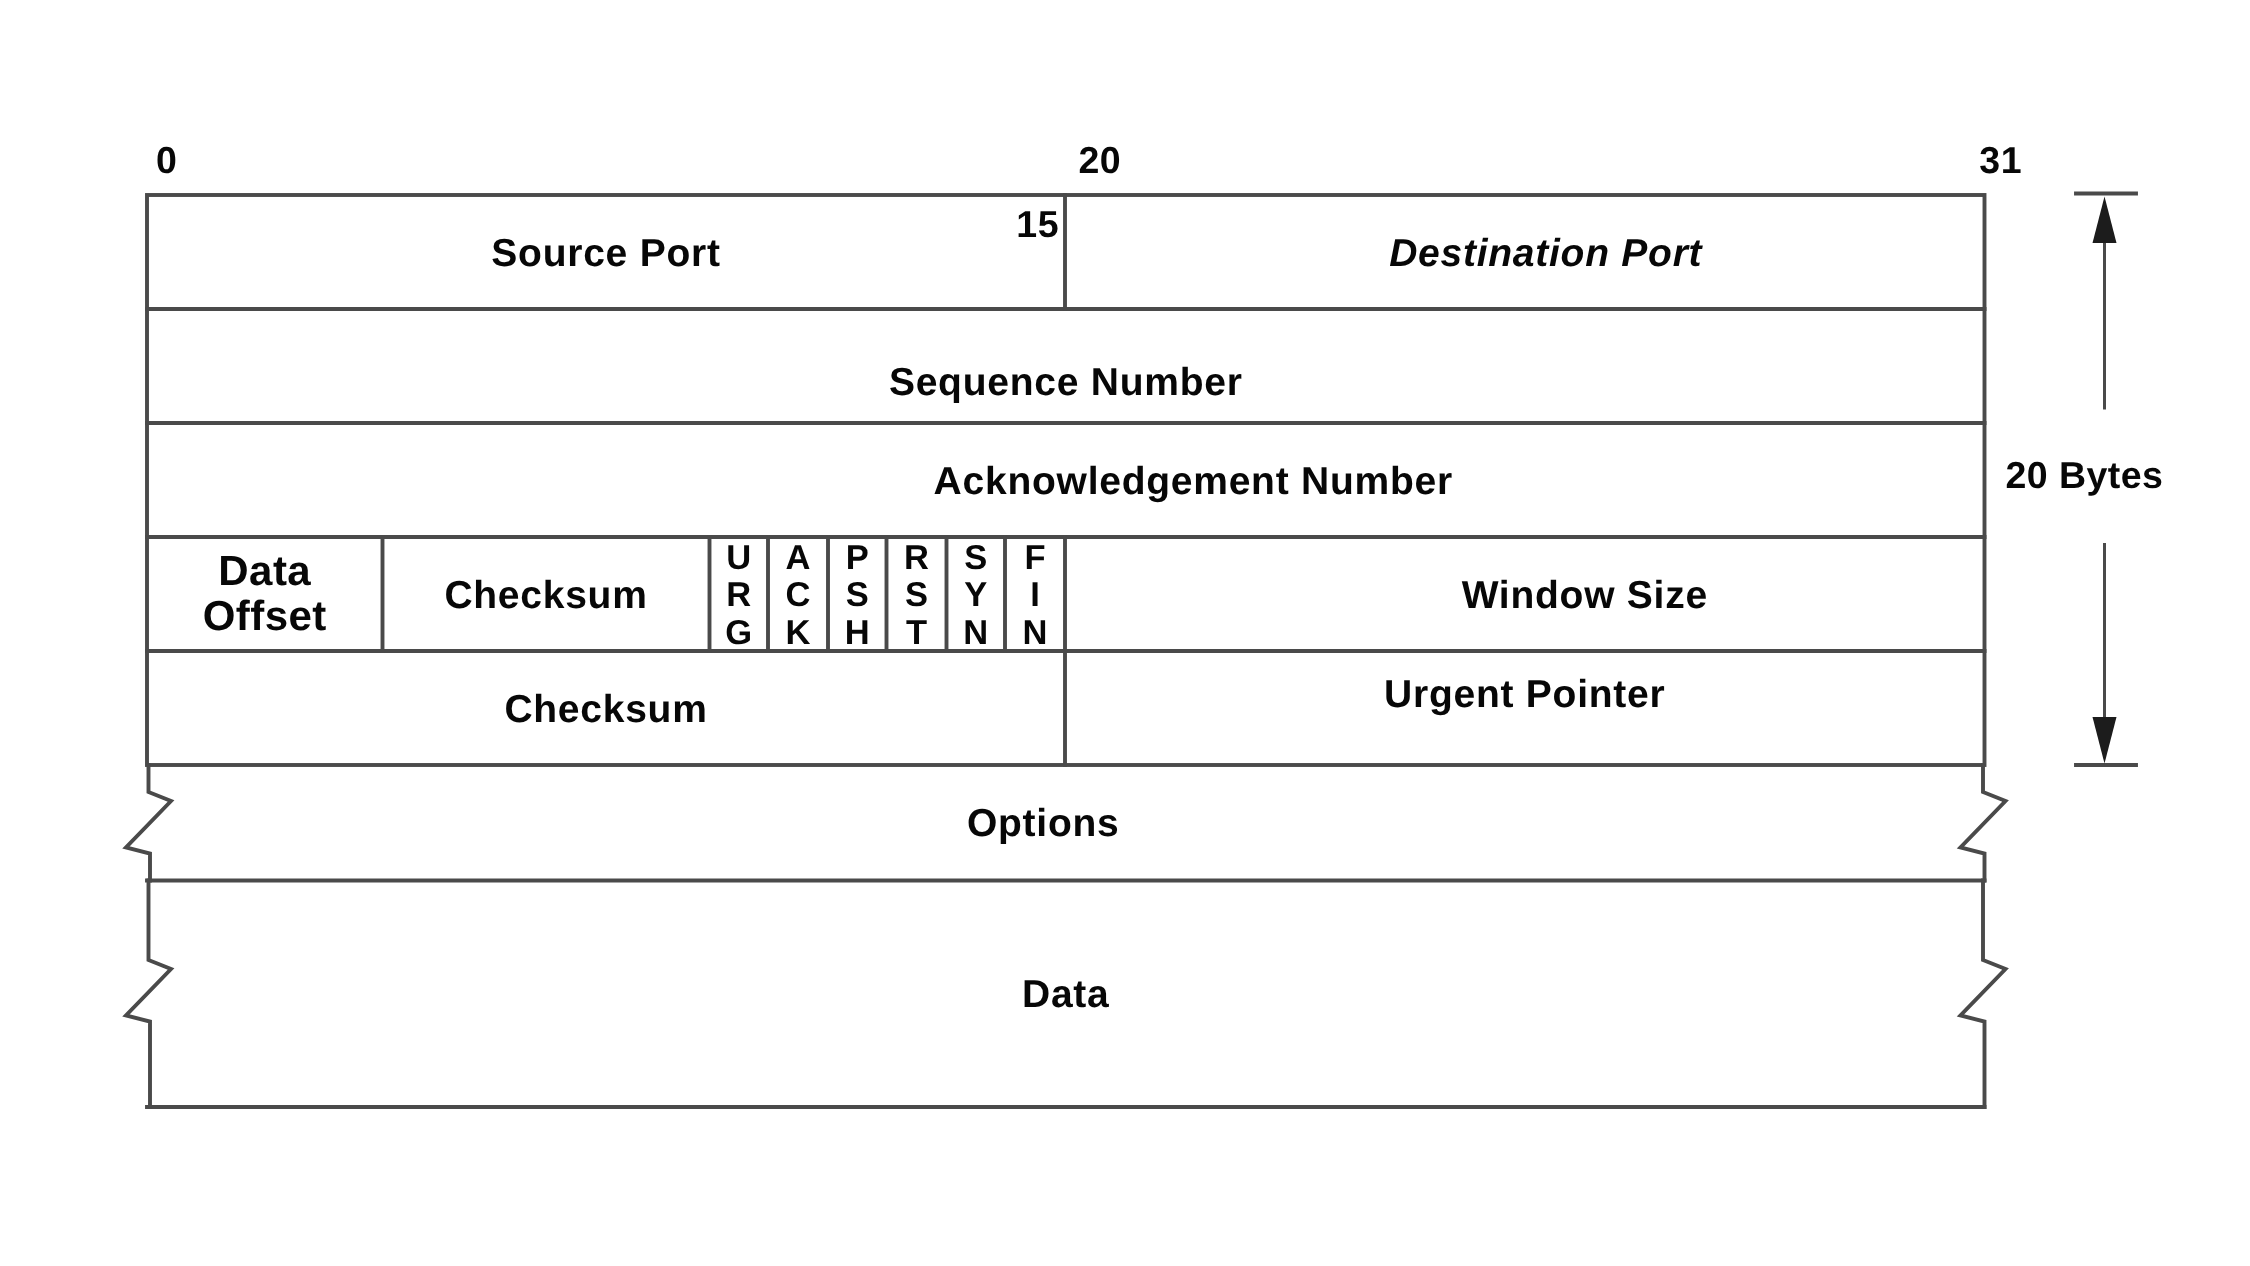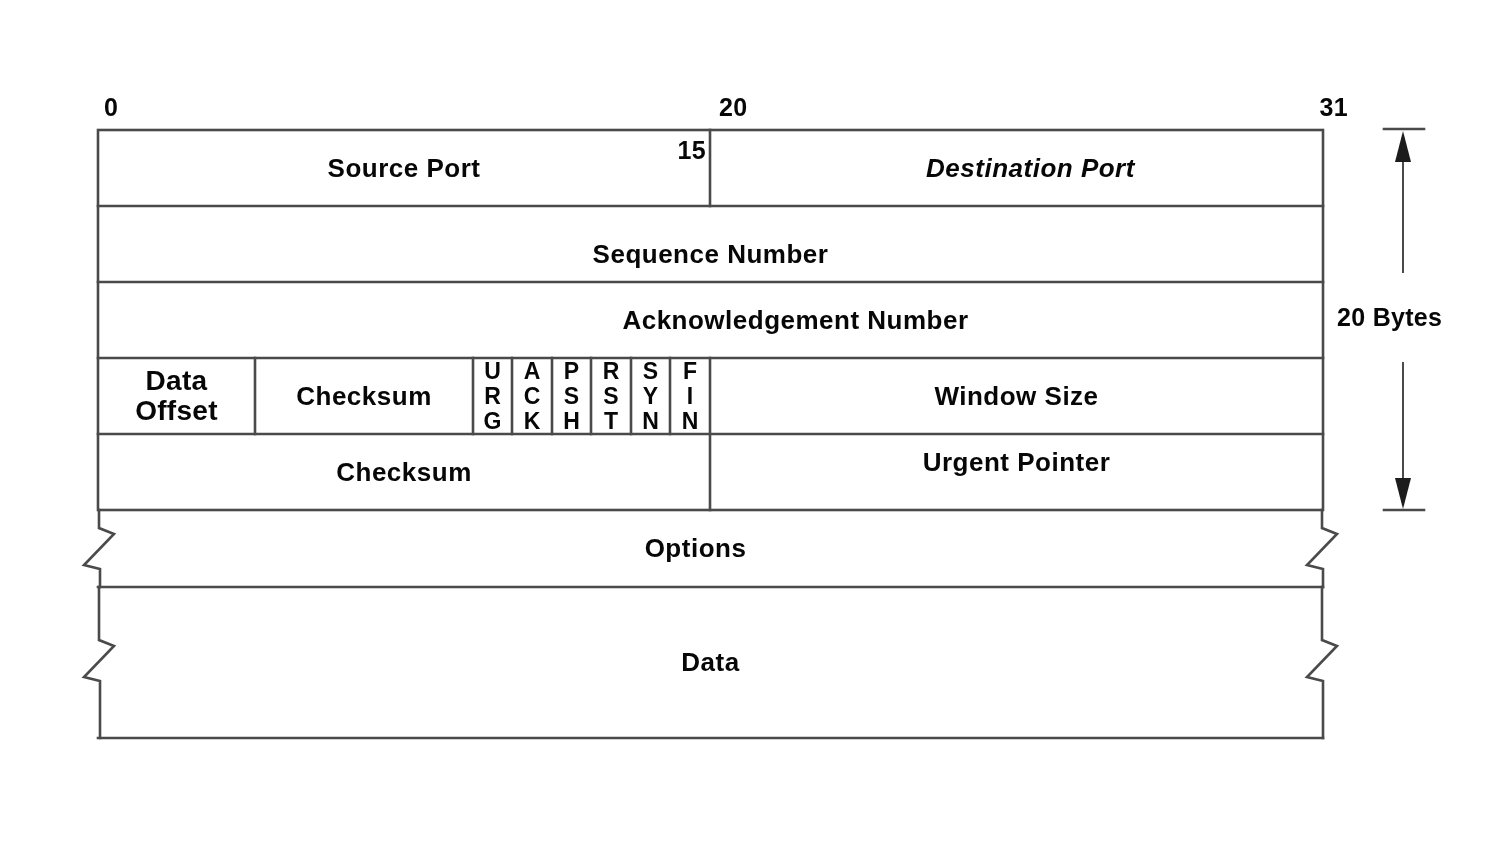--- a/index.html
+++ b/index.html
@@ -113,21 +113,21 @@
 H</div>
   <div class="cell flag" style="left:591px; top:358px; width:40px; height:76px;">R
 S
 T</div>
   <div class="cell flag" style="left:631px; top:358px; width:39px; height:76px;">S
 Y
 N</div>
   <div class="cell flag" style="left:670px; top:358px; width:40px; height:76px;">F
 I
 N</div>
-  <div class="cell" style="left:710px; top:358px; width:613px; height:76px;">Window Size</div>
+  <div class="cell" style="left:710px; top:358px; width:613px; height:76px;padding-left:40px;">Window Size</div>
 
   <div class="cell" style="left:98px; top:434px; width:612px; height:76px;border-radius:10px;">Checksum</div>
   <div class="cell" style="left:710px; top:434px; width:613px; height:56px;">Urgent Pointer</div>
 
   <div class="cell" style="left:83px; top:510px; width:1225px; height:77px;">Options</div>
   <div class="cell" style="left:98px; top:587px; width:1225px; height:151px;">Data</div>
 
   <div class="bytes" style="left:1337px; top:303px;">20 Bytes</div>
 
 </div>

